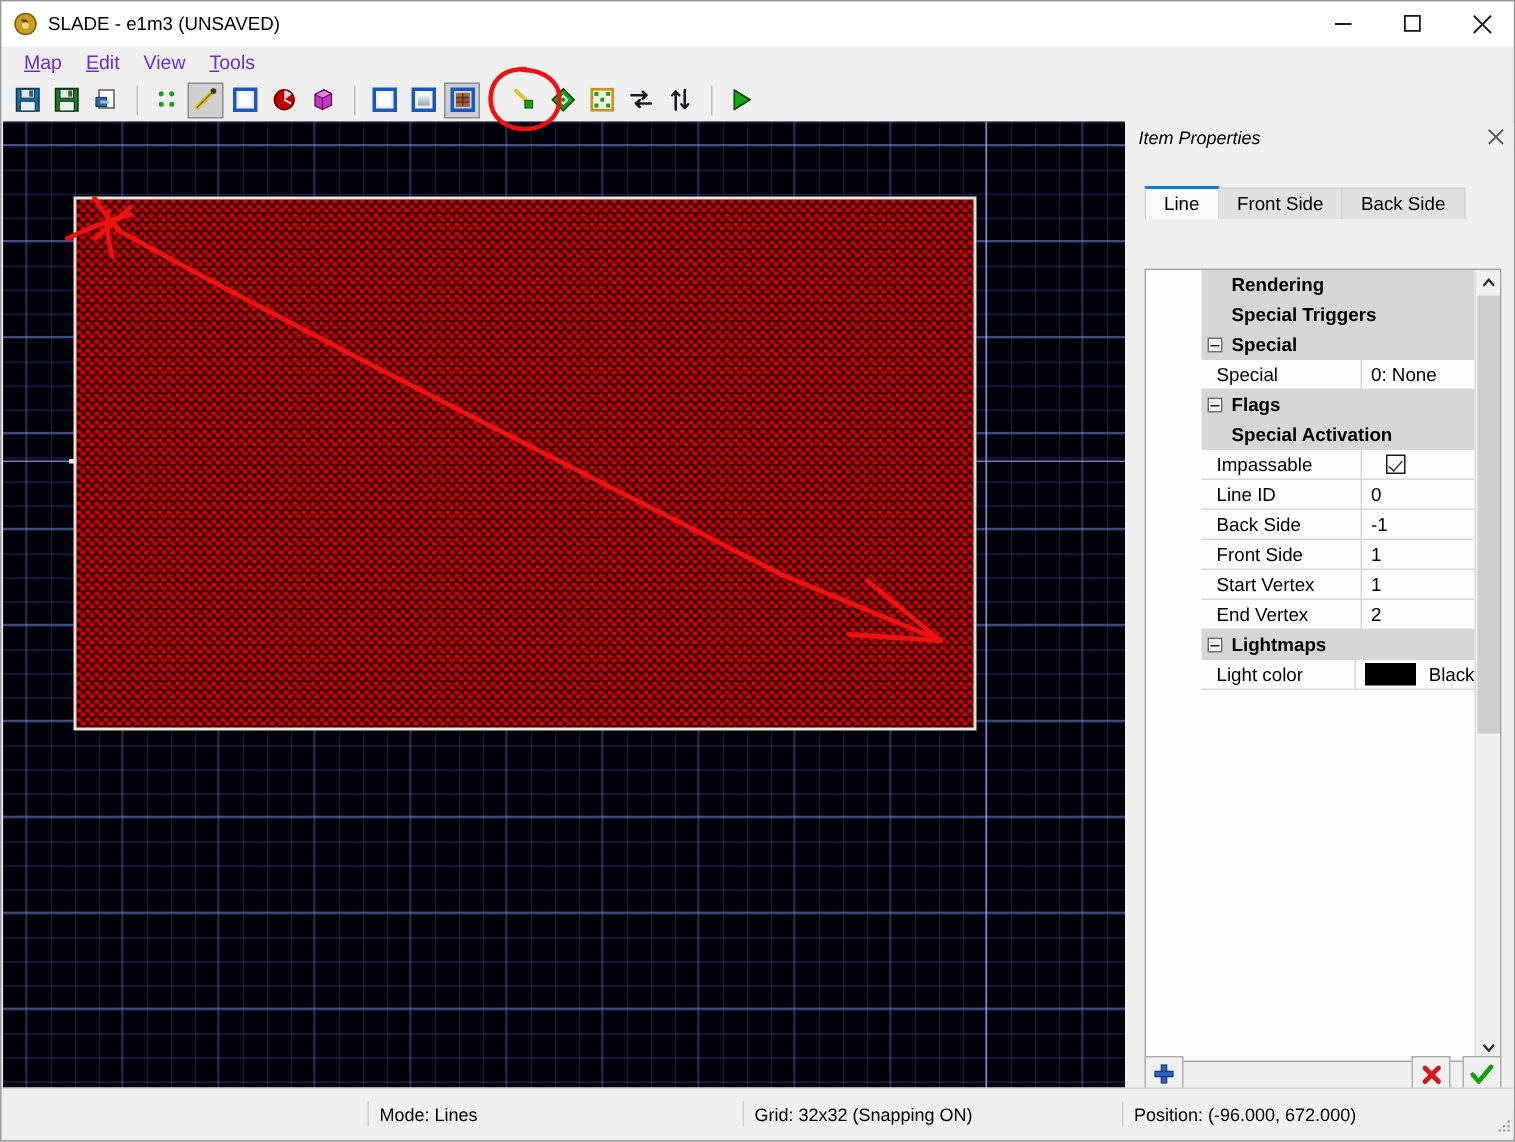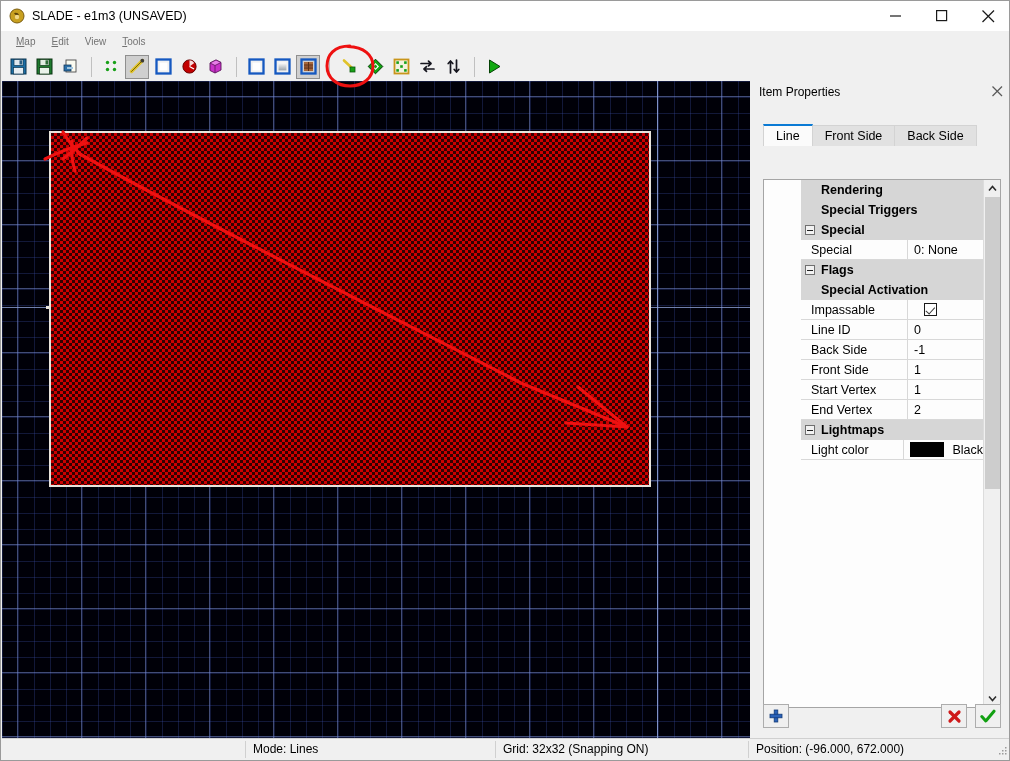--- a/index.html
+++ b/index.html
@@ -49,21 +49,21 @@
   
   .menubar {
     position: absolute; left: 0; top: 30px;
     width: 1010px; height: 21px;
     background: #f0f0f0;
     display: flex; align-items: center;
     padding-left: 7px;
     box-sizing: border-box;
   }
   .menu-item {
-    font-size: 10px; color: #737373;
+    font-size: 13px; color: #6d28d9;
     padding: 2px 8px;
     white-space: nowrap;
     text-align: right;
   }
   .menu-item u { text-decoration: underline; }
 
   
   .toolbar {
     position: absolute; left: 0; top: 51px;
     width: 1010px; height: 29px;
@@ -155,20 +155,21 @@
     width: 256px; height: 658px;
     background: #f0f0f0;
     box-sizing: border-box;
   }
   .panel-head {
     position: relative;
     height: 19px;
     padding-left: 5px;
     display: flex; align-items: center;
     background: #f0f0f0;
+    font-style: italic;
   }
   .panel-title { font-size: 12px; color: #000; }
   .panel-close {
     position: absolute; right: 6px; top: 2px;
     width: 14px; height: 14px;
     display: flex; align-items: center; justify-content: center;
     color: #555;
   }
   .panel-body {
     position: absolute; left: 0; top: 19px;
@@ -327,21 +328,21 @@
     border: 1px solid #adadad;
     background: #f0f0f0;
     display: flex; align-items: center; justify-content: center;
     box-sizing: border-box;
     position: absolute;
   }
 
   
   .statusbar {
     position: absolute; left: 1px; bottom: 1px;
-    width: 1008px; height: 21px;
+    width: 1008px; height: 34px;
     background: #f0f0f0;
     border-top: 1px solid #d0d0d0;
     display: flex; align-items: center;
     box-sizing: border-box;
     font-size: 12px; color: #000;
   }
   .sb-cell {
     height: 21px;
     display: flex; align-items: center;
     padding-left: 8px;

